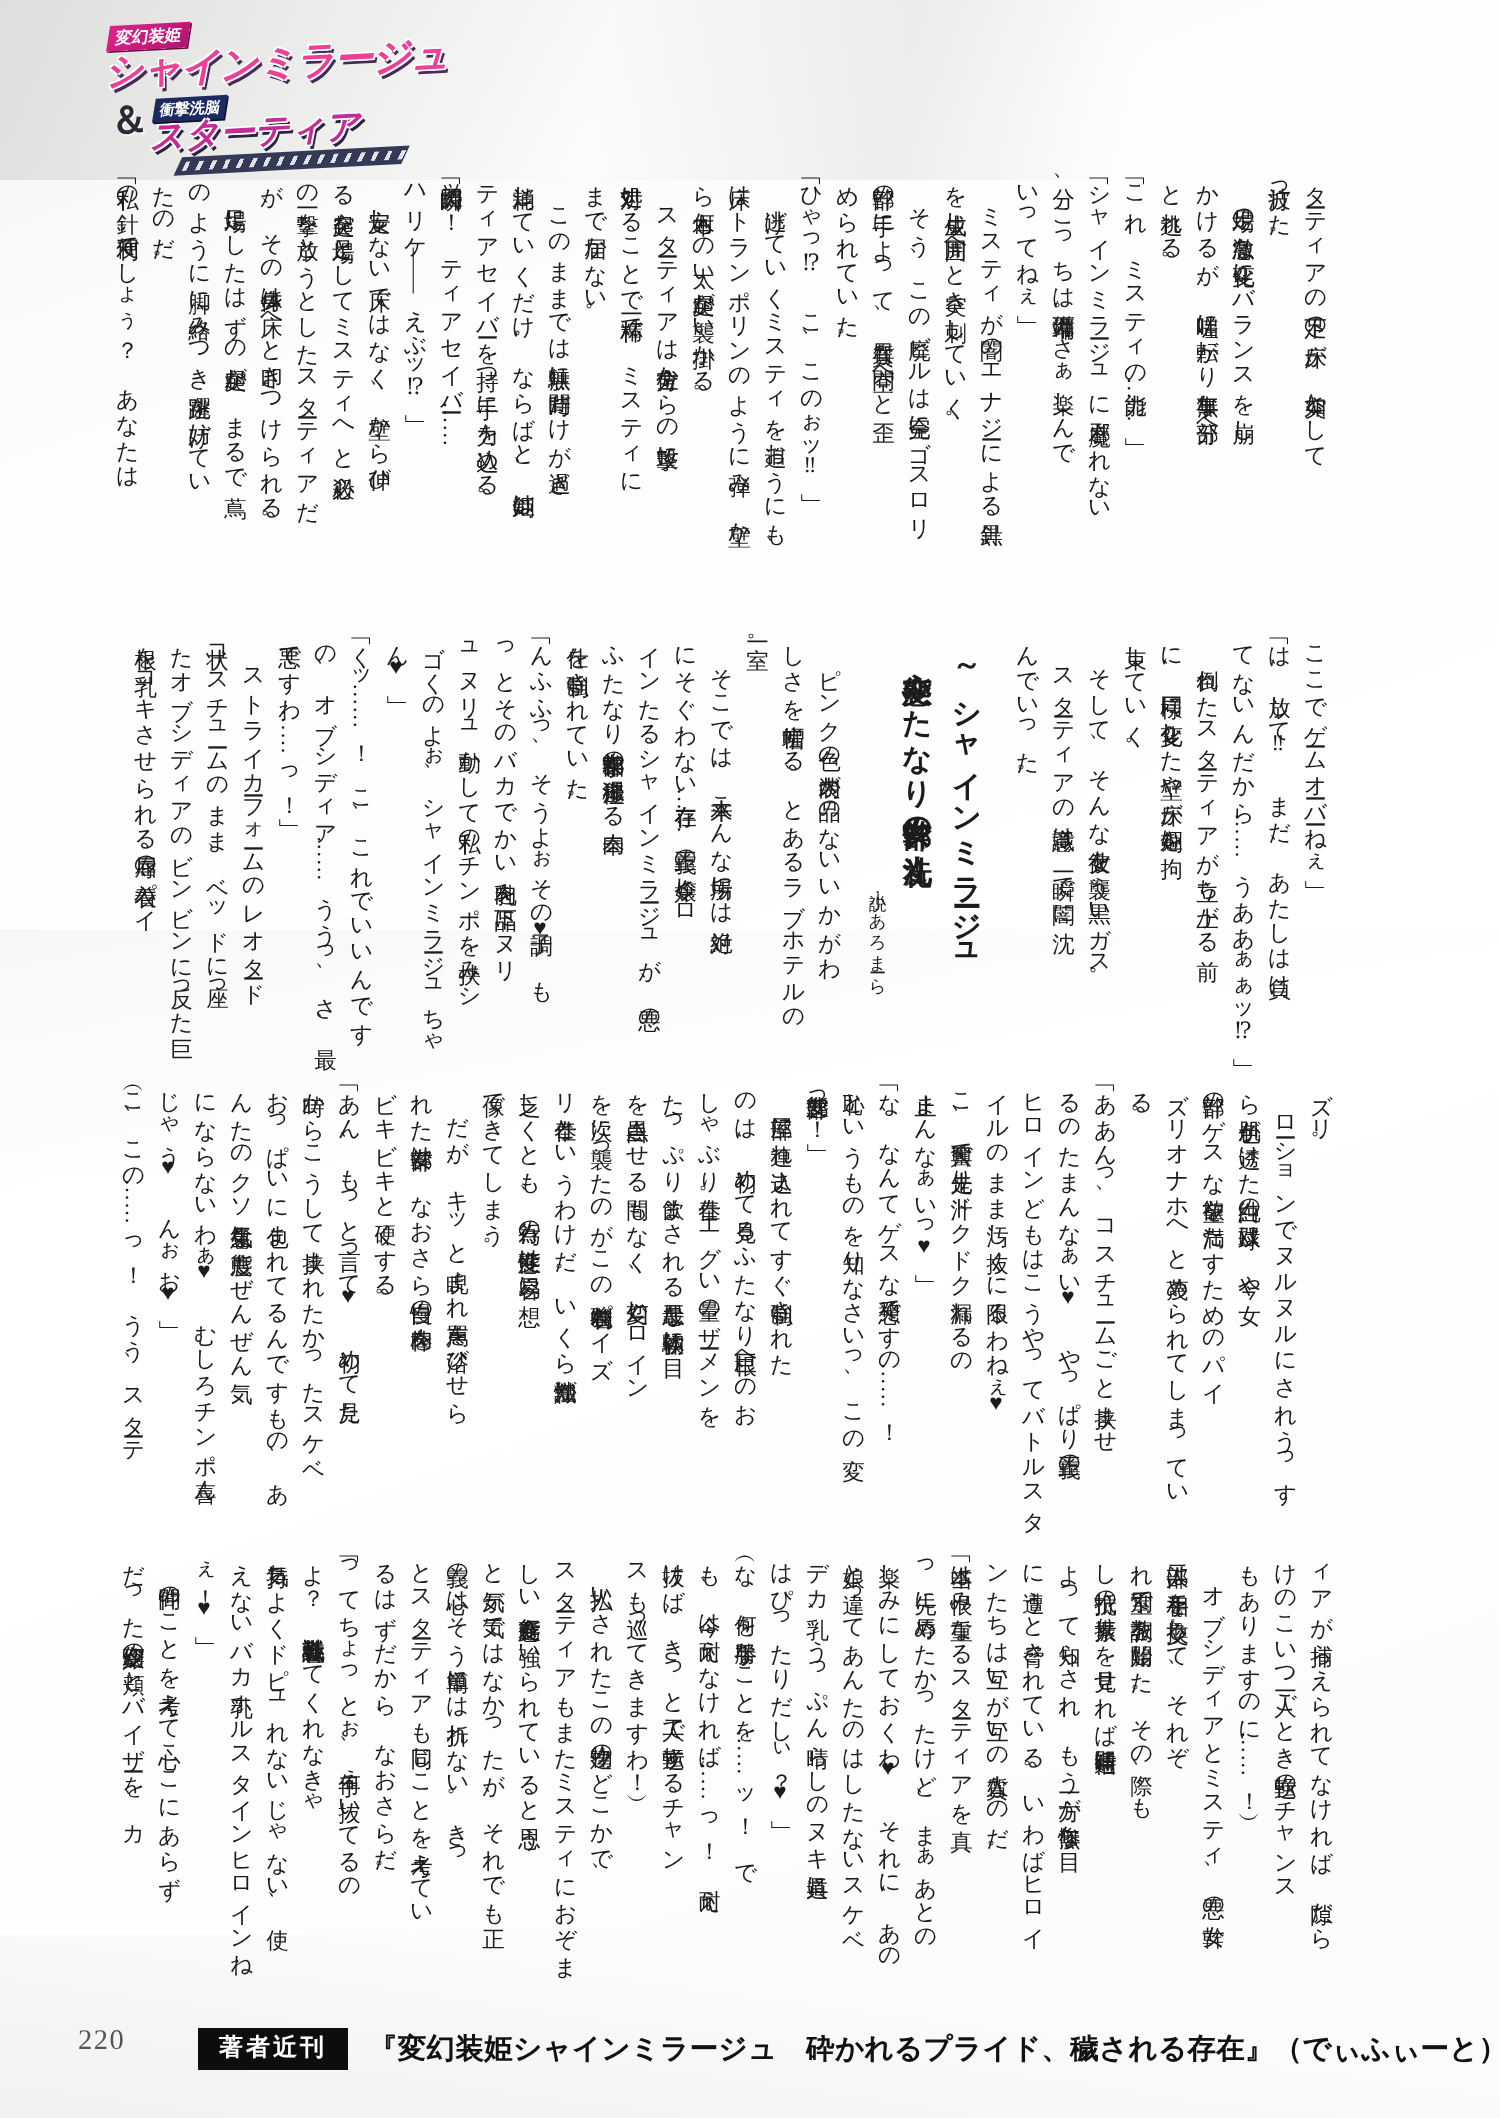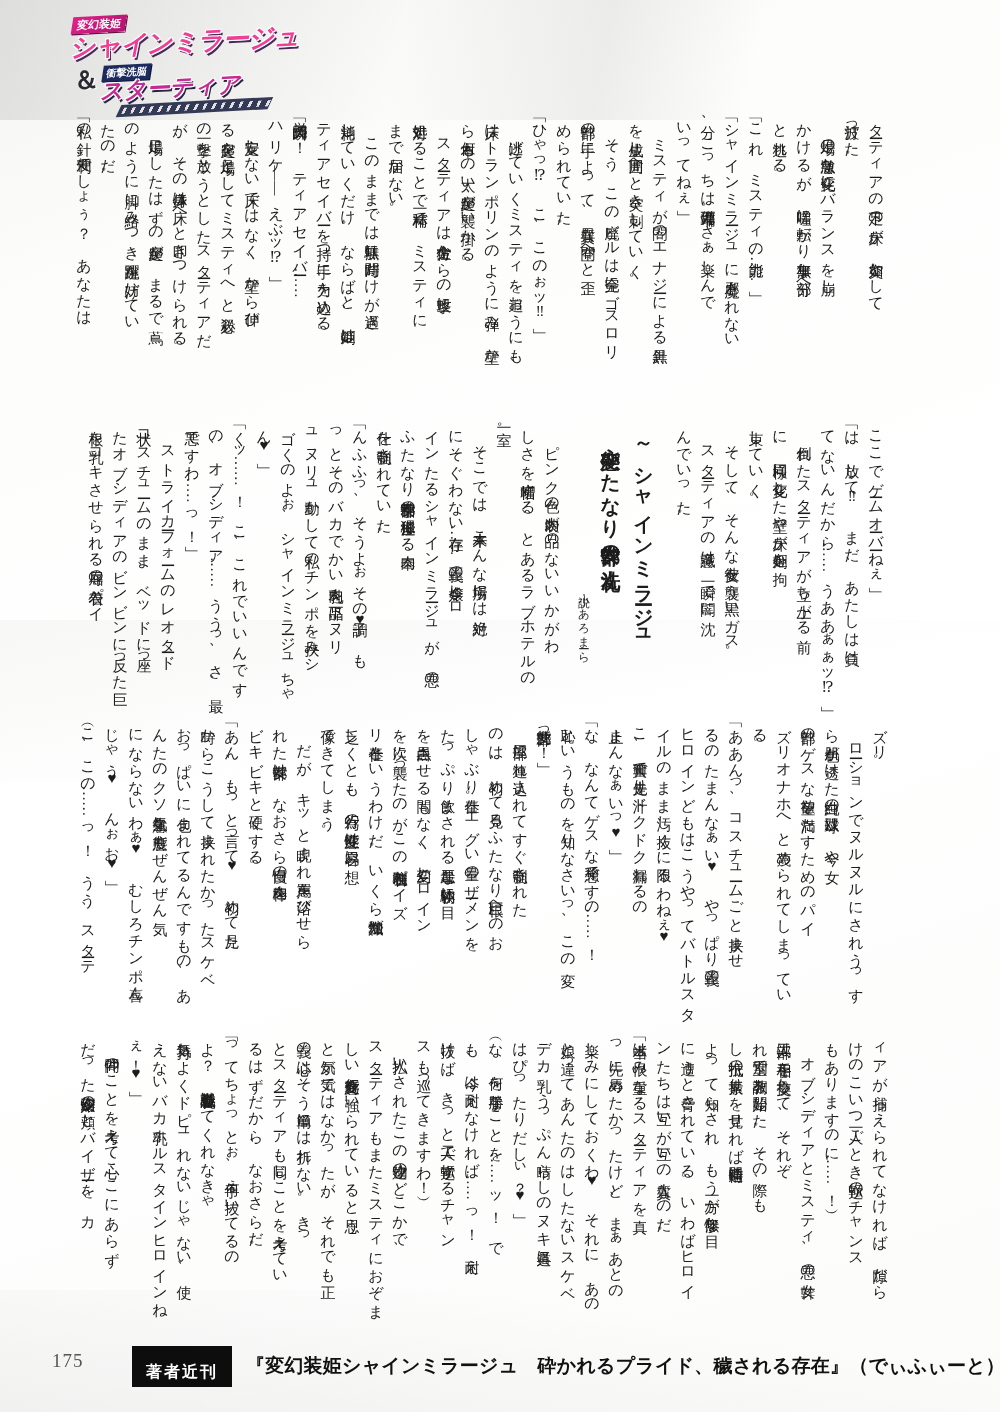--- a/index.html
+++ b/index.html
@@ -51,21 +51,21 @@
         transform:skewX(-28deg);
         background-image:repeating-linear-gradient(90deg,rgba(255,255,255,.85) 0 3px,rgba(255,255,255,0) 3px 9px);
         background-size:100% 6px;background-position:4px 3px;background-repeat:no-repeat;}
 
   
   .page-num{position:absolute;left:52px;top:1350px;font-size:19px;color:#555;
         font-family:"Liberation Serif",serif;letter-spacing:1px;}
   .pub-bar{position:absolute;left:132px;top:1351px;right:8px;height:30px;display:flex;align-items:center;
         font-family:"Liberation Sans","DejaVu Sans",sans-serif;}
   .pub-label{background:#0d0d0d;color:#fff;font-weight:bold;font-size:16px;letter-spacing:2px;
-        padding:16px 14px 4px;white-space:nowrap;}
+        padding:3px 14px 4px;white-space:nowrap;}
   .pub-book{font-size:19px;font-weight:bold;color:#111;margin-left:14px;white-space:nowrap;letter-spacing:.2px;}
   .pub-promo{margin-left:auto;font-size:19px;font-weight:900;font-style:italic;color:#0d0d0d;
         letter-spacing:1px;white-space:nowrap;transform:skewX(-6deg);}
 </style>
 </head>
 <body>
 
 <div class="page">
   <div class="streak s1"></div>
   <div class="streak s2"></div>
@@ -231,19 +231,19 @@
         <div class="tcol">「ってちょっとぉ、何手ぇ抜いてるの</div>
         <div class="tcol">よ？　誠心誠意乳奉仕してくれなきゃ</div>
         <div class="tcol">気持ちよくドピュれないじゃない、使</div>
         <div class="tcol">えないバカ乳ホルスタインヒロインね</div>
         <div class="tcol">ぇ！♥」</div>
         <div class="tcol">　仲間のことを考えて心ここにあらず</div>
         <div class="tcol">だった変幻令嬢の頬とバイザーを、カ</div>
       </div>
   </section>
 
-  <div class="page-num">175</div>
+  <div class="page-num">220</div>
   <footer class="pub-bar">
     <span class="pub-label">著者近刊</span>
     <span class="pub-book">『変幻装姫シャインミラージュ　砕かれるプライド、穢される存在』（でぃふぃーと）</span>
     <span class="pub-promo">好評発売中！</span>
   </footer>
 </div>
 
 </body></html>

